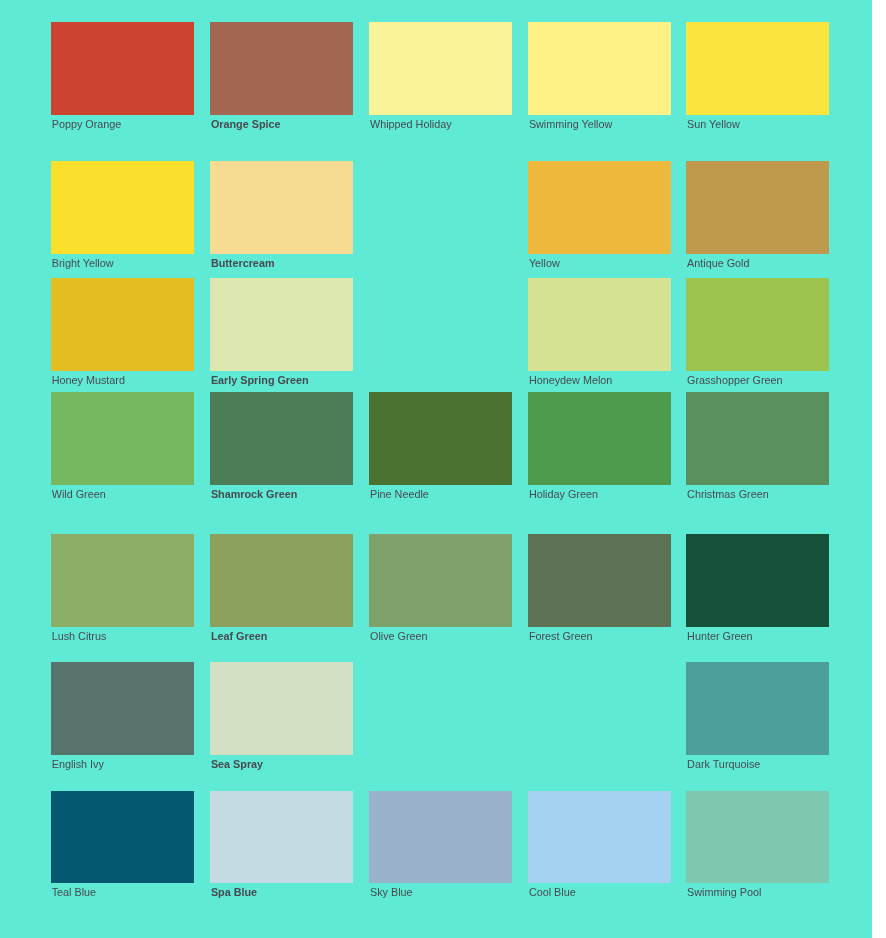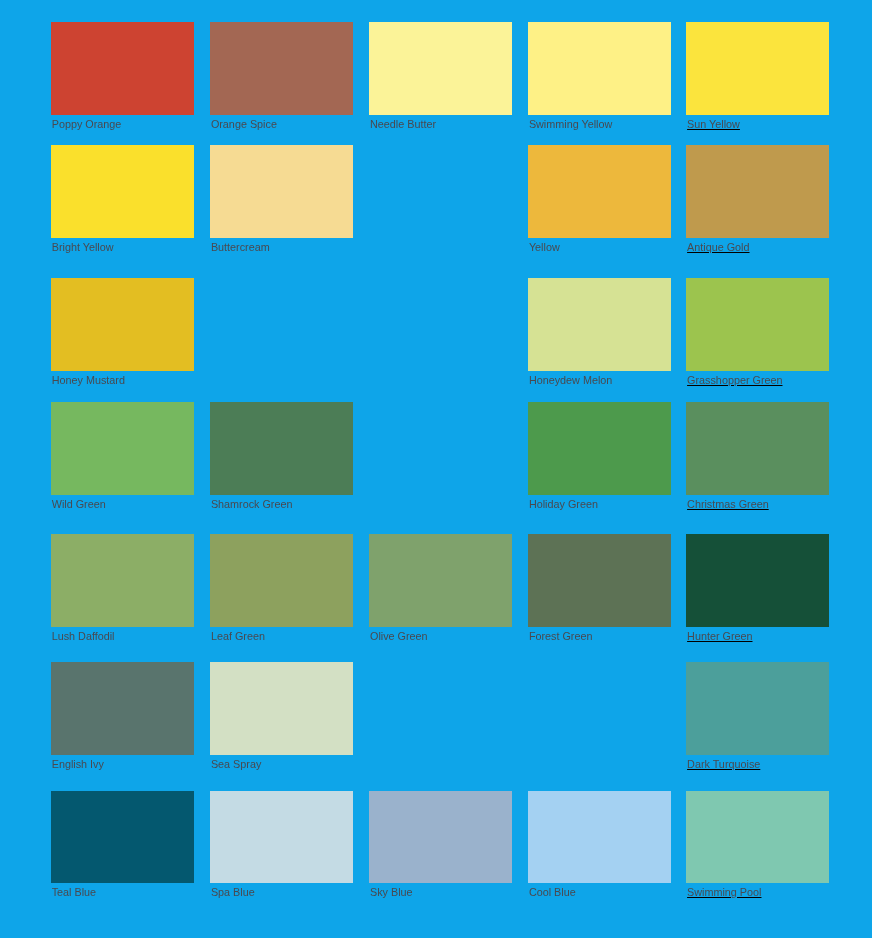--- a/index.html
+++ b/index.html
@@ -7,62 +7,62 @@
   body{
     width:886px;height:938px;
     background:#ffffff;
     font-family:"Liberation Sans",sans-serif;
     overflow:hidden;
     -webkit-font-smoothing:antialiased;
   }
   #swatch-grid{
     position:relative;
     width:872px;height:938px;
-    background:#0ea5e9;
+    background:#5eead4;
   }
   .swatch-cell{
     position:absolute;
     width:143px;
     box-sizing:border-box;
   }
   .swatch-chip{
     width:142.5px;height:92.7px;
     background:#ffffff;
   }
   .swatch-label{
     font-size:10.8px;
     color:#494950;
     line-height:12px;
     margin-top:2.9px;
     padding-left:0.7px;
     white-space:nowrap;
     letter-spacing:0px;
   }
   
-  .c0{left:51px;} .c1{left:210.2px;} .c2{left:369.3px;} .c3{left:528.2px;} .c4{left:686.4px;text-decoration:underline;}
+  .c0{left:51px;} .c1{left:210.2px;font-weight:bold;} .c2{left:369.3px;} .c3{left:528.2px;} .c4{left:686.4px;}
   
-  .r0{top:22px;} .r1{top:145px;} .r2{top:278.2px;} .r3{top:402px;}
+  .r0{top:22px;} .r1{top:161px;} .r2{top:278.2px;} .r3{top:392px;}
   .r4{top:534.4px;} .r5{top:662.3px;} .r6{top:790.5px;}
 </style>
 </head>
 <body style="background-color: rgb(255, 255, 255);">
 
 <div id="swatch-grid">
 
   <div class="swatch-cell r0 c0">
     <div class="swatch-chip" style="background-color: rgb(205, 67, 49);"></div>
     <div class="swatch-label">Poppy Orange</div>
   </div>
   <div class="swatch-cell r0 c1">
     <div class="swatch-chip" style="background-color: rgb(163, 103, 83);"></div>
     <div class="swatch-label">Orange Spice</div>
   </div>
   <div class="swatch-cell r0 c2">
     <div class="swatch-chip" style="background-color: rgb(251, 243, 152);"></div>
-    <div class="swatch-label">Needle Butter</div>
+    <div class="swatch-label">Whipped Holiday</div>
   </div>
   <div class="swatch-cell r0 c3">
     <div class="swatch-chip" style="background-color: rgb(254, 241, 134);"></div>
     <div class="swatch-label">Swimming Yellow</div>
   </div>
   <div class="swatch-cell r0 c4">
     <div class="swatch-chip" style="background-color: rgb(251, 228, 61);"></div>
     <div class="swatch-label">Sun Yellow</div>
   </div>
 
@@ -80,49 +80,57 @@
   </div>
   <div class="swatch-cell r1 c4">
     <div class="swatch-chip" style="background-color: rgb(191, 154, 77);"></div>
     <div class="swatch-label">Antique Gold</div>
   </div>
 
   <div class="swatch-cell r2 c0">
     <div class="swatch-chip" style="background-color: rgb(227, 190, 34);"></div>
     <div class="swatch-label">Honey Mustard</div>
   </div>
+  <div class="swatch-cell r2 c1">
+    <div class="swatch-chip" style="background-color: rgb(220, 232, 175);"></div>
+    <div class="swatch-label">Early Spring Green</div>
+  </div>
   <div class="swatch-cell r2 c3">
     <div class="swatch-chip" style="background-color: rgb(214, 226, 148);"></div>
     <div class="swatch-label">Honeydew Melon</div>
   </div>
   <div class="swatch-cell r2 c4">
     <div class="swatch-chip" style="background-color: rgb(156, 196, 78);"></div>
     <div class="swatch-label">Grasshopper Green</div>
   </div>
 
   <div class="swatch-cell r3 c0">
     <div class="swatch-chip" style="background-color: rgb(118, 184, 95);"></div>
     <div class="swatch-label">Wild Green</div>
   </div>
   <div class="swatch-cell r3 c1">
     <div class="swatch-chip" style="background-color: rgb(76, 125, 86);"></div>
     <div class="swatch-label">Shamrock Green</div>
   </div>
+  <div class="swatch-cell r3 c2">
+    <div class="swatch-chip" style="background-color: rgb(76, 114, 49);"></div>
+    <div class="swatch-label">Pine Needle</div>
+  </div>
   <div class="swatch-cell r3 c3">
     <div class="swatch-chip" style="background-color: rgb(77, 154, 76);"></div>
     <div class="swatch-label">Holiday Green</div>
   </div>
   <div class="swatch-cell r3 c4">
     <div class="swatch-chip" style="background-color: rgb(90, 143, 94);"></div>
     <div class="swatch-label">Christmas Green</div>
   </div>
 
   <div class="swatch-cell r4 c0">
     <div class="swatch-chip" style="background-color: rgb(140, 174, 102);"></div>
-    <div class="swatch-label">Lush Daffodil</div>
+    <div class="swatch-label">Lush Citrus</div>
   </div>
   <div class="swatch-cell r4 c2">
     <div class="swatch-chip" style="background-color: rgb(127, 162, 108);"></div>
     <div class="swatch-label">Olive Green</div>
   </div>
   <div class="swatch-cell r4 c1">
     <div class="swatch-chip" style="background-color: rgb(141, 161, 94);"></div>
     <div class="swatch-label">Leaf Green</div>
   </div>
   <div class="swatch-cell r4 c3">

